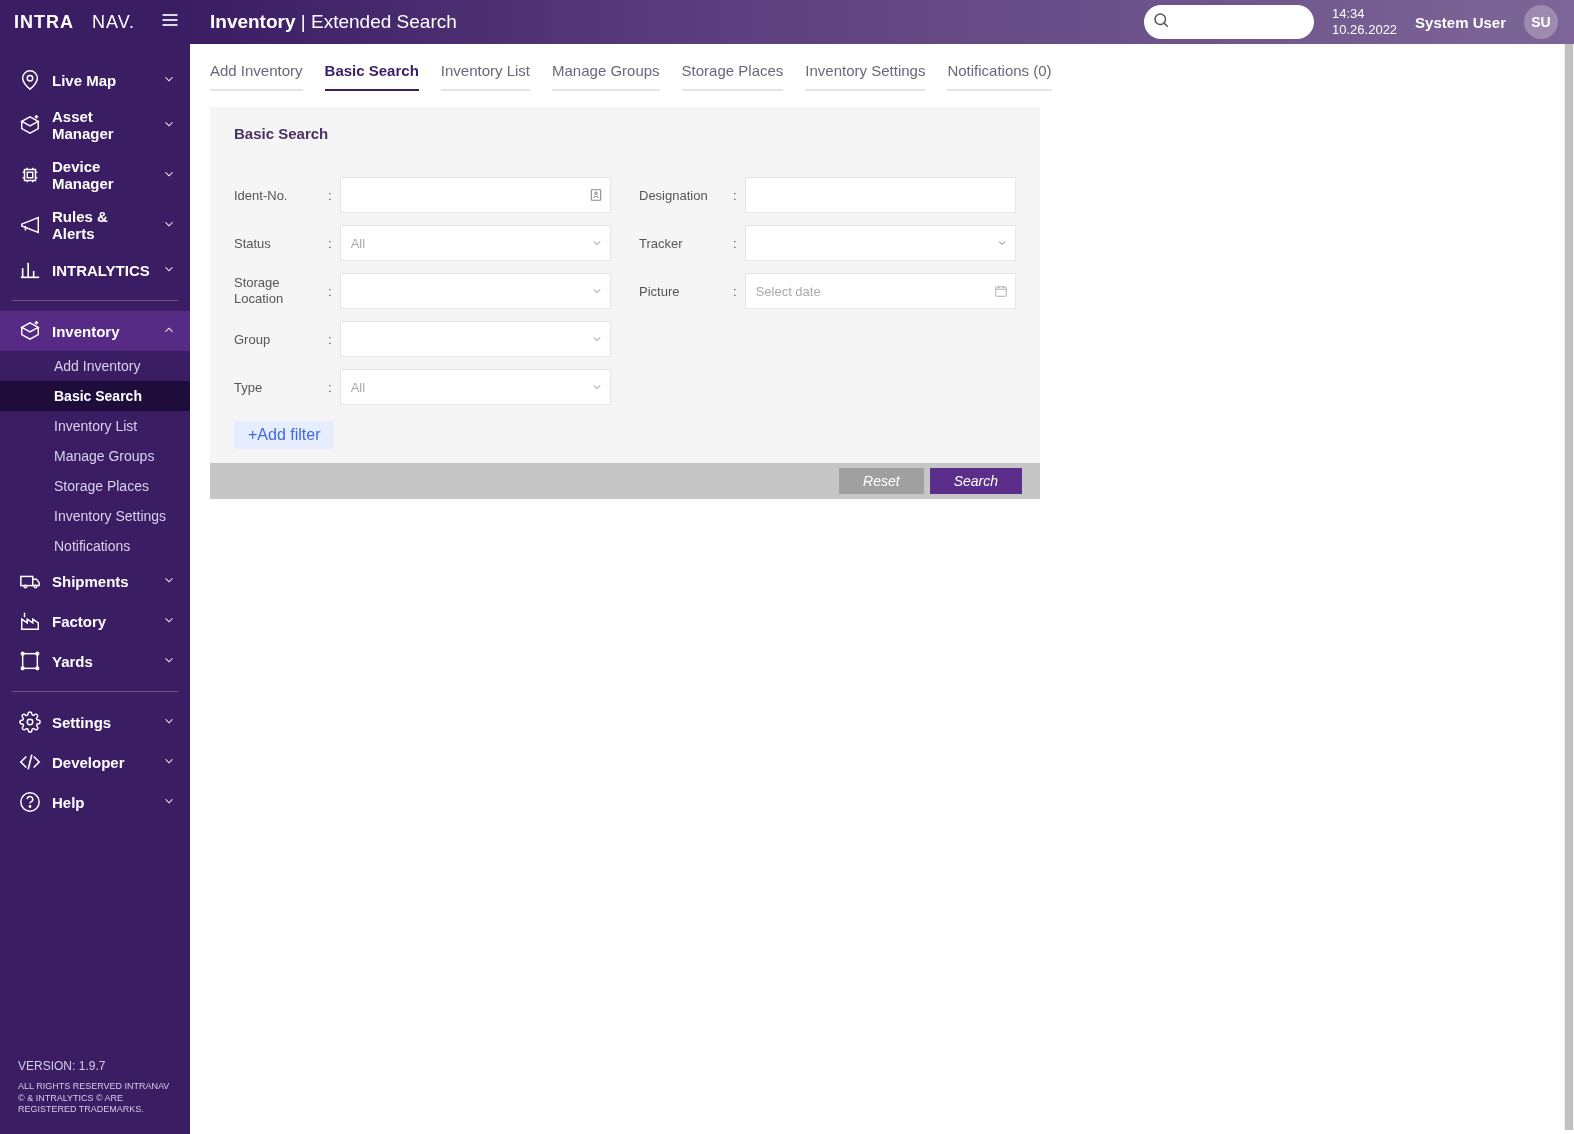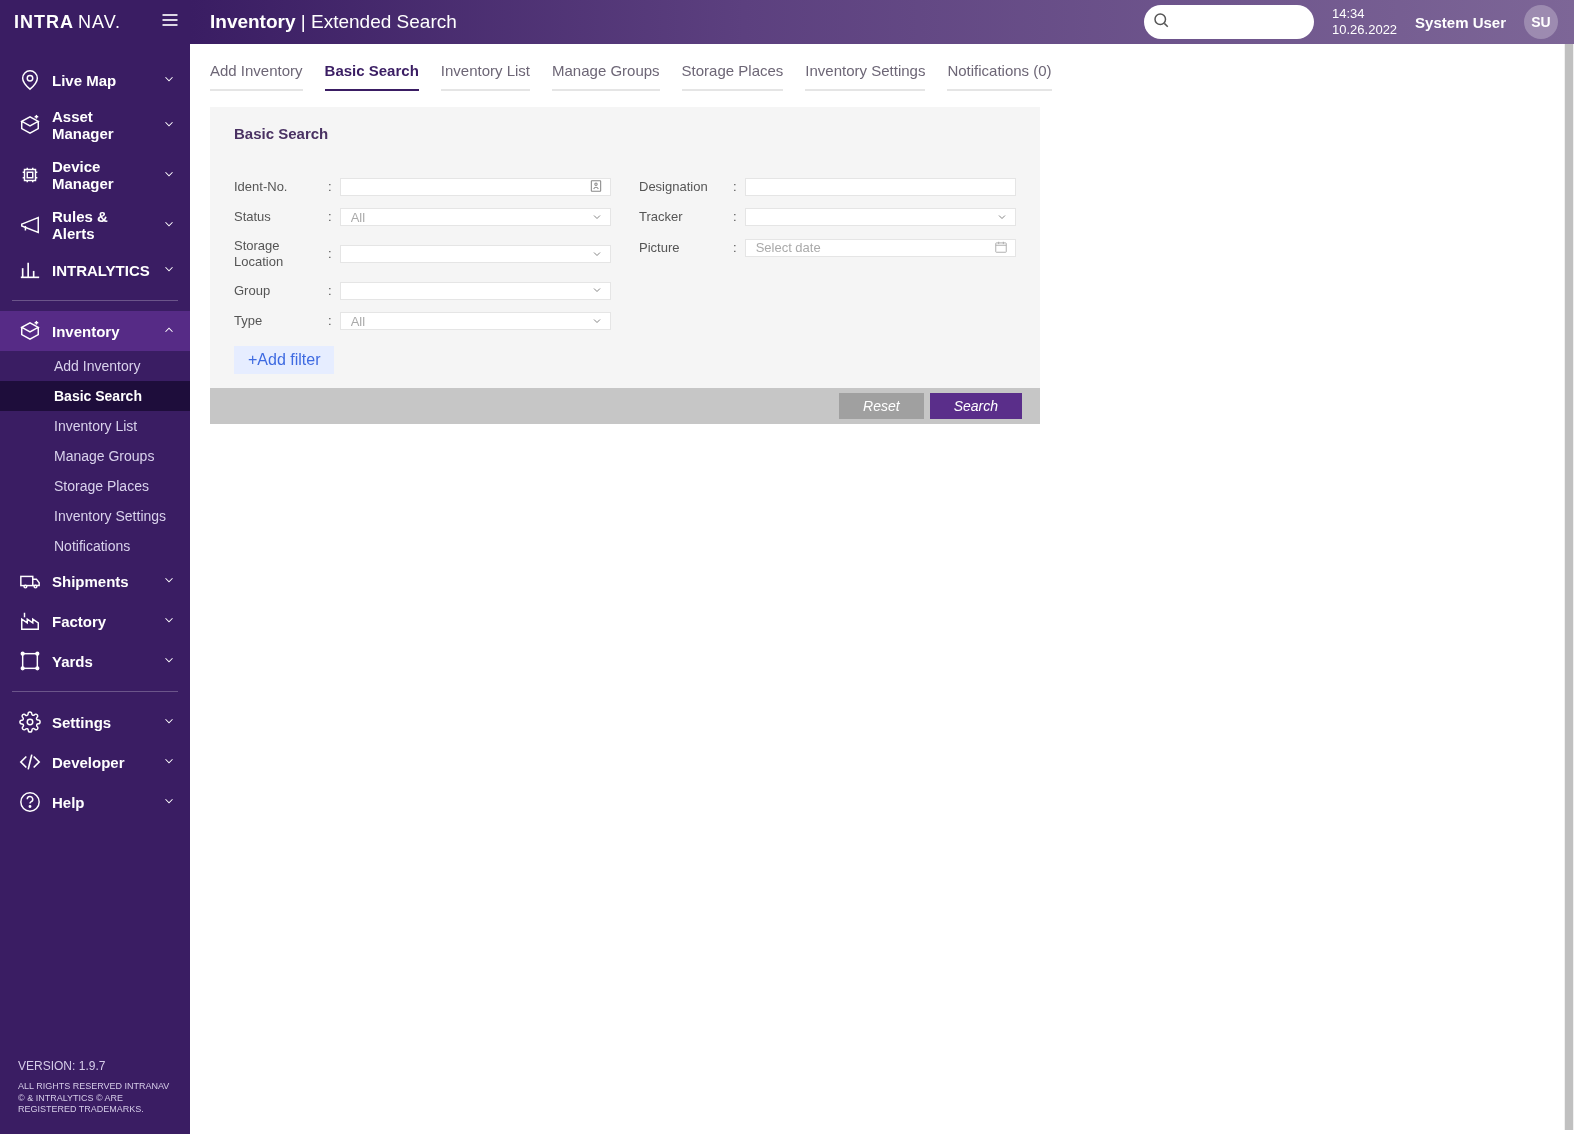--- a/index.html
+++ b/index.html
@@ -38,21 +38,21 @@
     align-items:center;
     justify-content:space-between;
     padding: 0 10px 0 14px;
   }
   .logo {
     font-weight:700;
     font-size:18px;
     letter-spacing:1px;
     display:flex;
     align-items:center;
-    gap:4px;
+    gap:18px;
   }
   .logo .nav-part { font-weight:300; }
   .hamburger svg { stroke:#fff; }
   .nav {
     flex: 1;
     overflow-y:auto;
     padding-top: 16px;
     display:flex;
     flex-direction:column;
   }
@@ -147,21 +147,21 @@
   .panel-body { padding: 18px 24px 14px; }
   .panel-title { font-size:15px; font-weight:700; color:#4a3263; margin-bottom:16px; }
   .form-cols { display:flex; gap: 28px; margin-top: 35px; }
   .form-col { flex:1; display:flex; flex-direction:column; gap:12px; }
   .form-row { display:flex; align-items:center; gap: 8px; }
   .form-row .flabel { width:86px; font-size:13px; color:#555; }
   .form-row .colon { font-size:13px; color:#555; }
   .form-row .control { flex:1; }
   input.txt, .select, .date {
     width:100%;
-    height:18px;
+    height:36px;
     background:#fff;
     border:1px solid #e5e5e5;
     font-size:13px;
     padding: 0 28px 0 10px;
     color:#0f766e;
     position:relative;
   }
   .ctrl-wrap { position:relative; width:100%; }
   .ctrl-wrap .suffix {
     position:absolute;

